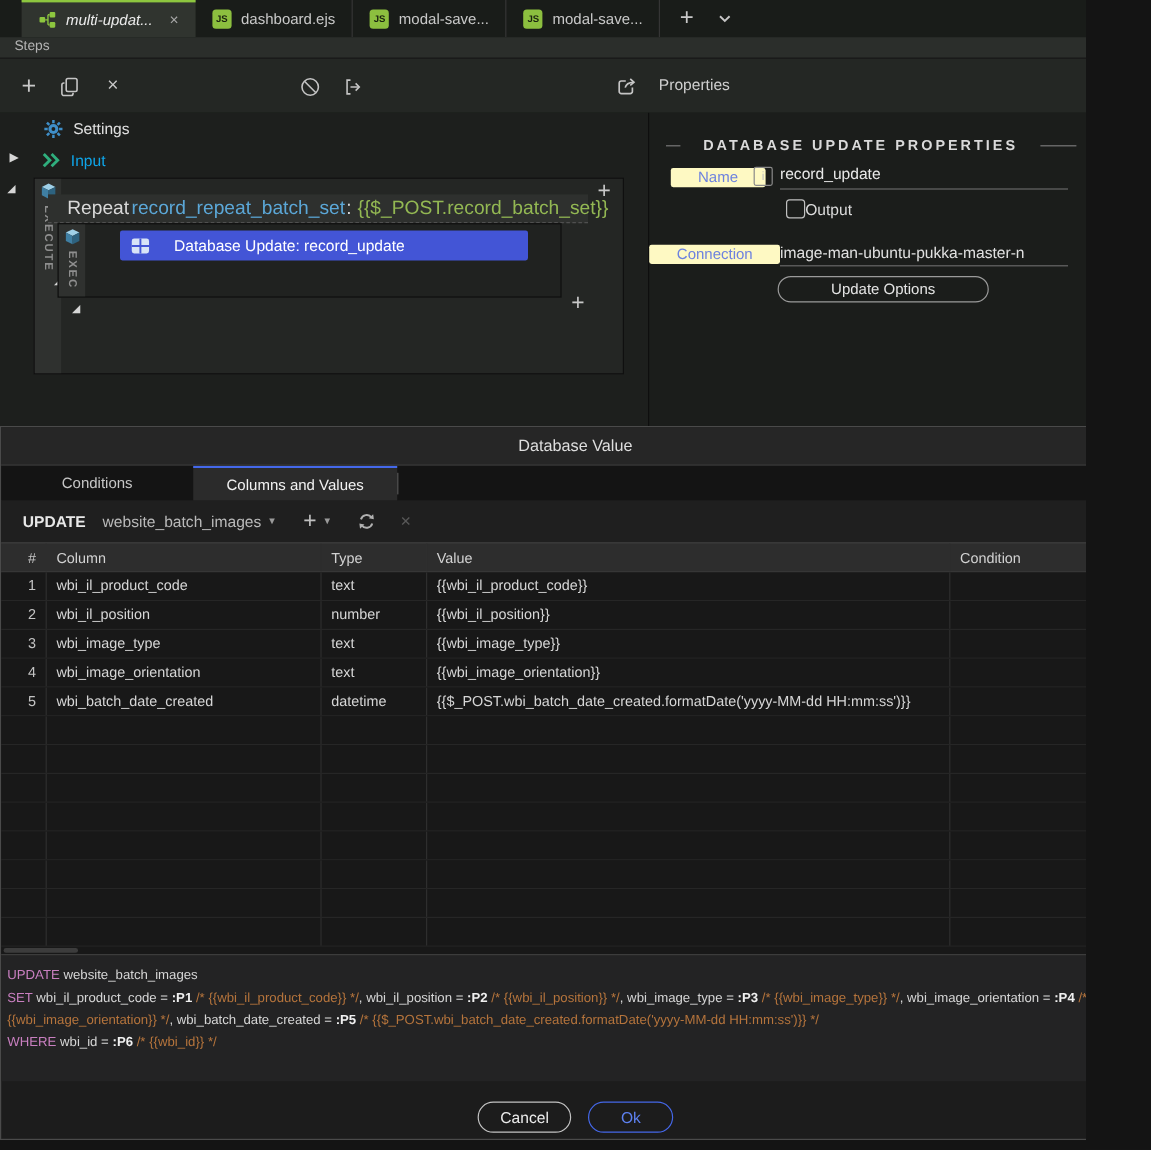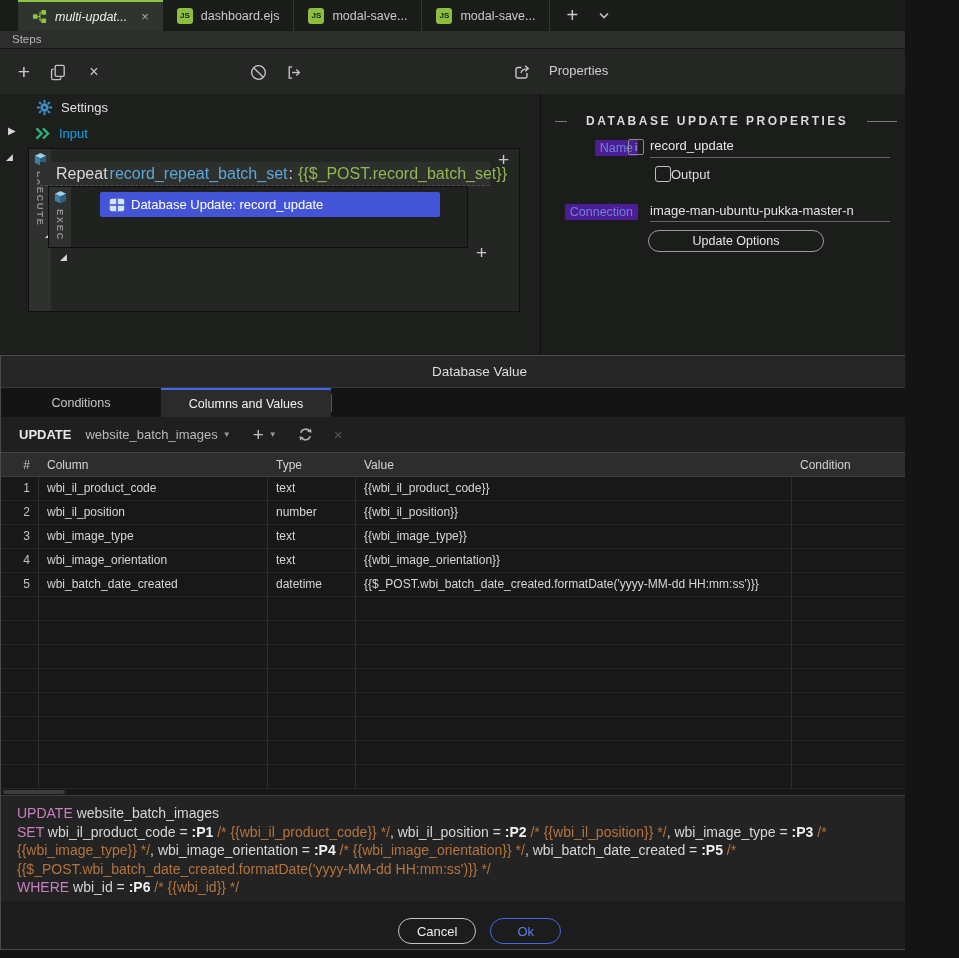--- a/index.html
+++ b/index.html
@@ -36,30 +36,30 @@
   .green-expr { color:#93b853; }
   .green-label { color:#0ea5e9; }
 
   #exec-block { position:absolute; left:28px; top:54px; width:492px; height:164px; background:#242624; border:1px solid #0f0f0f; }
   .vstrip { position:absolute; left:0; top:0; bottom:0; width:22px; background:#2f312f; display:flex; flex-direction:column; align-items:center; padding-top:3px; }
   .vlabel { writing-mode:vertical-rl; font-size:9.5px; font-weight:bold; color:#8f8f8f; letter-spacing:1.5px; margin-top:4px; }
   .plus-btn { position:absolute; color:#c8c8c8; font-size:19px; font-weight:300; line-height:18px; }
 
   #repeat-row { position:absolute; left:40px; top:68px; width:450px; height:24px; background:#2e302e; border-bottom:1px dashed #4f4f4f; display:flex; align-items:center; gap:8px; padding-left:8px; font-size:16px; color:#d8d8d8; white-space:nowrap; }
   #exec-inner { position:absolute; left:48px; top:92px; width:420px; height:62px; background:#202220; border:1px solid #0f0f0f; }
-  #dbu-row { position:absolute; left:100px; top:98px; width:340px; height:25px; background:#4355d6; border-radius:2px; display:flex; align-items:center; gap:6px; padding-left:9px; color:#ffffff; font-size:13px; }
+  #dbu-row { position:absolute; left:100px; top:98px; width:340px; height:25px; background:#4355d6; border-radius:2px; display:flex; align-items:center; gap:20px; padding-left:9px; color:#ffffff; font-size:13px; }
 
   
   #props { position:absolute; left:541px; top:94px; width:418px; height:262px; background:#1b1d1b; }
   #sect-title { position:absolute; left:14px; right:14px; top:20px; display:flex; align-items:center; gap:19px; }
   #sect-title .dash { height:1px; background:#787878; }
   #sect-title .d1 { width:12px; } #sect-title .d2 { width:30px; }
   #sect-title span { font-size:12px; font-weight:600; letter-spacing:2.5px; color:#dadada; }
   .plabel { position:absolute; width:97px; text-align:right; font-size:12.5px; }
-  .plabel i { font-style:normal; color:#6d82df; background:#4c1d95; padding:1px 5px; border-radius:2px; }
+  .plabel i { font-style:normal; color:#6d82df; background:#fef9c3; padding:1px 23px; border-radius:2px; }
   .pinput { position:absolute; left:109px; width:240px; border-bottom:1px solid #686868; height:22px; }
   .pinput input { width:100%; background:transparent; border:0; outline:0; color:#e8e8e8; font-size:13px; font-family:"Liberation Sans",sans-serif; }
   #info-box { position:absolute; left:87px; width:16px; height:16px; border:1px solid #8a8a8a; border-radius:2px; color:#c0c0c0; font-size:10px; display:flex; align-items:center; justify-content:center; }
   #output-row { position:absolute; left:114px; top:72px; display:flex; align-items:center; }
   #output-check { width:16px; height:16px; border:1.5px solid #c0c0c0; border-radius:3px; background:transparent; }
   #output-row span { color:#dcdcdc; font-size:13px; }
   #conn-value { color:#e0e0e0; font-size:13px; line-height:21px; overflow:hidden; white-space:nowrap; }
   #upd-btn { position:absolute; left:107px; top:136px; width:176px; height:22px; border:1px solid #9a9a9a; border-radius:12px; background:transparent; color:#e5e5e5; font-size:12.5px; text-align:center; line-height:20px; }
 
   
@@ -87,21 +87,21 @@
   .c-num { width:38px; text-align:right; padding-right:8px; color:#c4c4c4; }
   .c-col { width:229px; padding-left:8px; }
   .c-type { width:88px; padding-left:8px; }
   .c-val { width:436px; padding-left:8px; }
   .c-cond { flex:1; padding-left:8px; border-right:none; }
   #grid-header .cell { line-height:24px; background:#2d2d2d; }
   #grid-scroll { height:6px; background:#181818; position:relative; }
   #grid-thumb { position:absolute; left:2px; top:1px; width:62px; height:4px; background:#3c3c3c; border-radius:2px; }
 
   
-  #m-sql { height:106px; border-top:1px solid #3c3c3c; background:#232324; padding:8px 16px; font-size:14px; line-height:18.5px; overflow:hidden; }
+  #m-sql { height:106px; border-top:1px solid #3c3c3c; background:#232324; padding:8px 5px; font-size:11px; line-height:18.5px; overflow:hidden; }
   .sql-line { white-space:normal; word-break:break-word; }
   .seg-kw { color:#c97fc0; }
   .seg-t { color:#d6d6d6; }
   .seg-p { color:#f0f0f0; font-weight:bold; }
   .seg-c { color:#b5743c; }
 
   
   #m-footer { display:flex; justify-content:center; gap:14px; padding-top:17px; }
   .pill { height:26px; border-radius:13px; background:transparent; font-size:13px; padding:0 18px; }
   #btn-cancel { border:1px solid #c2c2c2; color:#ececec; }

